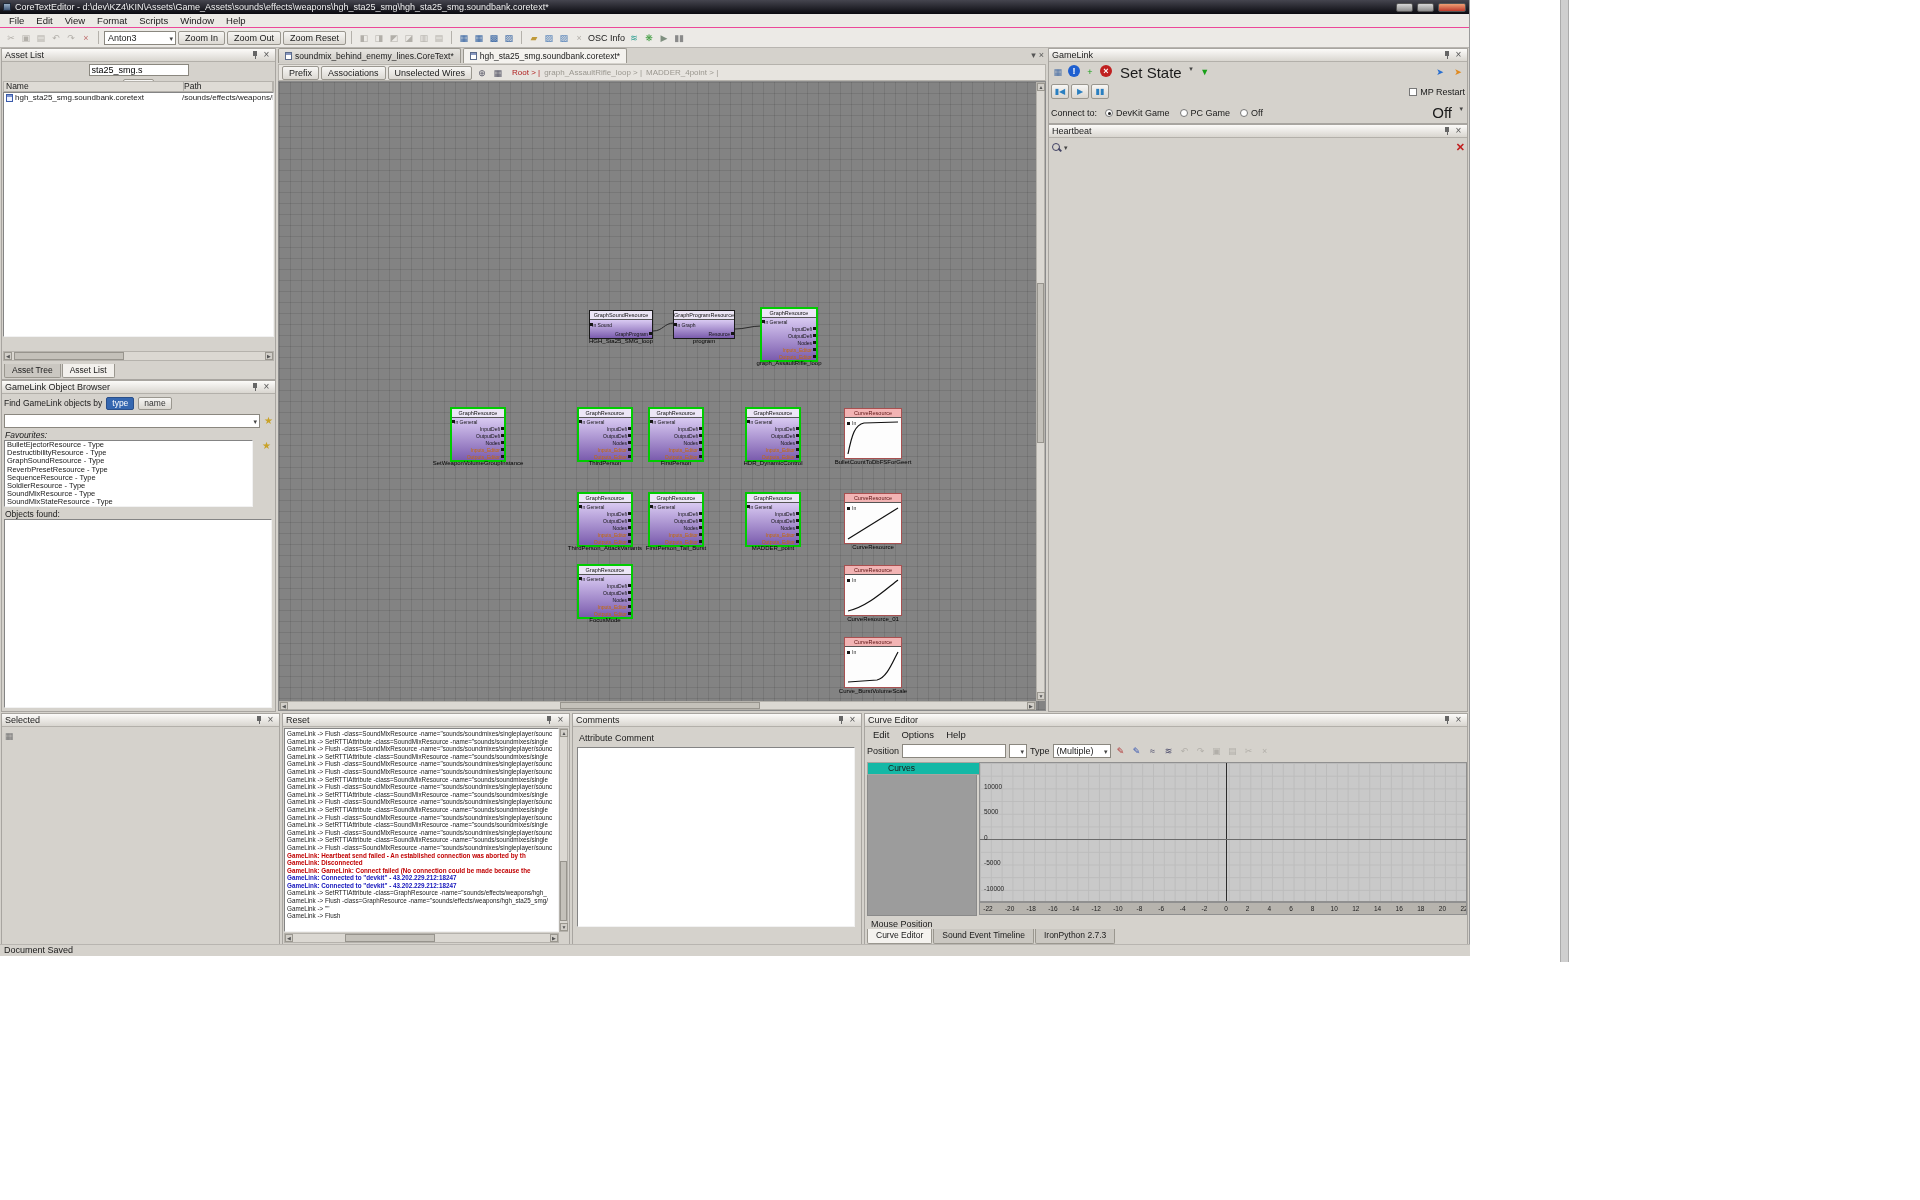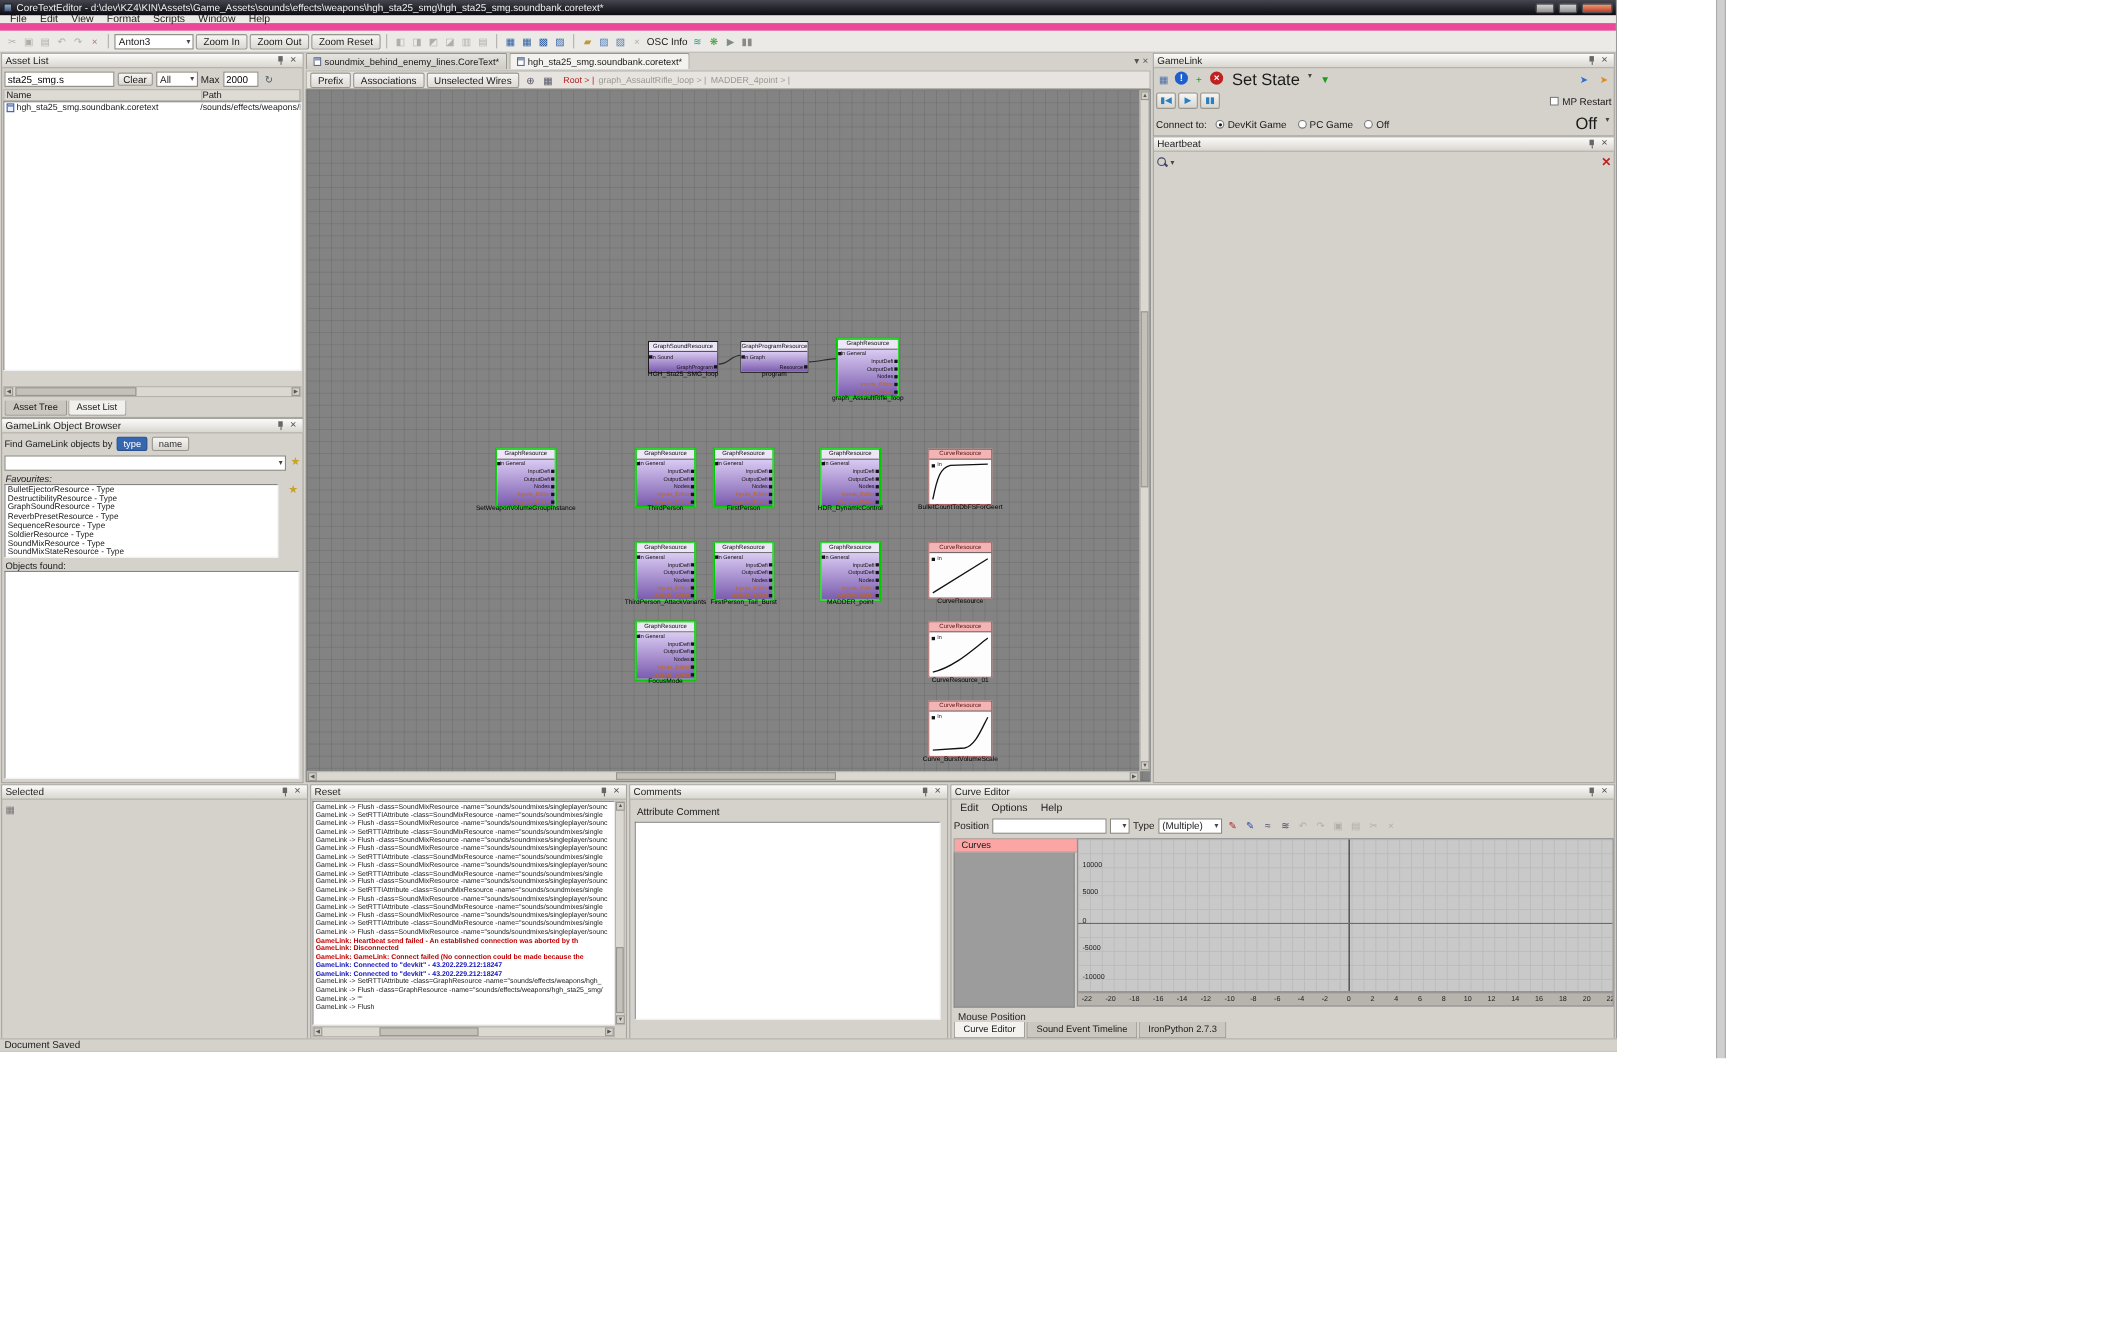--- a/index.html
+++ b/index.html
@@ -5,21 +5,21 @@
   *{margin:0;padding:0;box-sizing:border-box;}
   html,body{width:1920px;height:1200px;}
   body{position:relative;background:#fff;font-family:"Liberation Sans",sans-serif;color:#1a1a1a;overflow:hidden;}
   .app{position:absolute;left:0;top:0;width:1470px;height:956px;background:#d5d2cc;font-size:10px;border-right:1px solid #9a9a9a;border-bottom:1px solid #9a9a9a;}
   
   .titlebar{position:absolute;left:0;top:0;right:0;height:14px;background:linear-gradient(#45454f,#0a0a10);display:flex;align-items:center;gap:4px;padding:0 3px;color:#f0f0f0;font-size:9px;white-space:nowrap;}
   .appico{width:8px;height:8px;background:linear-gradient(#9ab0c8,#41597a);border:1px solid #202a3a;flex:none;}
   .title-text{flex:1;overflow:hidden;}
   .winbtn{width:17px;height:9px;border:1px solid #555;border-radius:2px;background:linear-gradient(#d6d6d6,#8f8f8f);flex:none;}
   .winbtn.close{background:linear-gradient(#ef9f75,#bf3a2b);width:28px;}
-  .menubar{position:absolute;left:0;top:14px;right:0;height:14px;background:#eceae6;border-bottom:7px solid #ec4899;display:flex;align-items:center;padding:0 3px;}
+  .menubar{position:absolute;left:0;top:14px;right:0;height:14px;background:#eceae6;border-bottom:1px solid #ec4899;display:flex;align-items:center;padding:0 3px;}
   .mitem{padding:0 6px;font-size:9.5px;white-space:nowrap;}
   .toolbar{position:absolute;left:0;top:28px;right:0;height:20px;background:#eceae6;border-bottom:1px solid #b8b5b0;display:flex;align-items:center;padding:0 4px;gap:2px;font-size:9.5px;white-space:nowrap;}
   .tbi{width:14px;height:14px;display:inline-flex;align-items:center;justify-content:center;font-size:9px;color:#4a5a6a;flex:none;}
   .tbi.dis{color:#b2afa9;}
   .tsep{width:1px;height:13px;background:#b4b1ab;margin:0 3px;flex:none;}
   .tbtn{border:1px solid #9a978f;background:linear-gradient(#f7f6f4,#dcd9d3);border-radius:2px;padding:1px 6px;font-size:9px;flex:none;}
   .combo{position:relative;border:1px solid #8a877f;background:#fff;padding:0 13px 0 3px;font-size:9px;height:14px;line-height:12px;white-space:nowrap;}
   .combo::after{content:"▾";position:absolute;right:2px;top:1px;font-size:7px;color:#444;}
   .statusbar{position:absolute;left:0;top:944px;width:1470px;height:12px;background:#d5d2cc;border-top:1px solid #b8b5b0;font-size:9px;line-height:11px;padding:0 4px;}
   
@@ -32,21 +32,21 @@
   .x-icon::after{content:"×";font-size:10px;color:#555;line-height:10px;}
   .sunken{background:#fff;border:1px solid;border-color:#848484 #f2f2f2 #f2f2f2 #848484;}
   .tinput{background:#fff;border:1px solid #8a877f;font-size:9px;padding:0 2px;height:14px;}
   .lbl{font-size:9px;white-space:nowrap;}
   .dim{color:#8f8c86;}
   
   .sb{position:absolute;background:#dbd8d2;border:1px solid #b5b2ac;}
   .sb .arr{position:absolute;width:8px;height:8px;background:#d2cfc9;border:1px solid #9a978f;font-size:5px;line-height:7px;text-align:center;color:#555;}
   .thumb{position:absolute;background:#c4c1ba;border:1px solid #97948d;}
   
-  .srow{position:absolute;left:1px;top:15px;right:1px;height:15px;display:flex;align-items:center;gap:3px;padding:0 1px;}
+  .srow{position:absolute;left:1px;top:15px;right:1px;height:15px;display:flex;align-items:center;gap:3px;padding:0 1px;flex-direction:column;}
   .thead{position:absolute;left:1px;top:32px;right:1px;height:11px;display:grid;grid-template-columns:178px 1fr;background:#dedbd5;border:1px solid #b5b2ac;font-size:8.5px;line-height:9px;padding-left:2px;}
   .thead span{border-right:1px solid #b5b2ac;}
   #asset-rows{position:absolute;left:1px;top:43px;right:1px;bottom:42px;overflow:hidden;}
   .arow{display:grid;grid-template-columns:11px 167px 1fr;font-size:8px;line-height:9px;align-items:center;white-space:nowrap;}
   .aico{width:7px;height:8px;background:#eef2ff;border:1px solid #3a5aaa;box-shadow:inset 0 2px #7a92cc;margin-left:2px;}
   .atabs{position:absolute;left:1px;bottom:1px;height:14px;display:flex;gap:1px;padding-left:1px;}
   .atab{border:1px solid #9a978f;border-top:none;background:#cac7c1;padding:0 7px;font-size:8.5px;line-height:12px;border-radius:0 0 2px 2px;}
   .atab.active{background:#f2f0ec;}
   
   .pill{border:1px solid #5a78a8;border-radius:2px;padding:0 5px;font-size:8.5px;line-height:11px;}
@@ -103,21 +103,21 @@
   .lens::before{content:"";position:absolute;left:1px;top:1px;width:6px;height:6px;border:1.5px solid #446;border-radius:50%;}
   .lens::after{content:"";position:absolute;left:7px;top:7px;width:4px;height:1.5px;background:#446;transform:rotate(45deg);}
   
   #log{position:absolute;left:1px;top:14px;right:10px;bottom:12px;overflow:hidden;padding:1px 0 0 2px;}
   .lline{font-size:6.3px;line-height:7.6px;white-space:nowrap;}
   .lline.err{color:#c00000;font-weight:bold;}
   .lline.link{color:#1212bb;font-weight:bold;}
   
   #ce-menus{position:absolute;left:2px;top:14px;height:13px;display:flex;align-items:center;}
   #ce-tool{position:absolute;left:2px;top:28px;right:2px;height:17px;display:flex;align-items:center;gap:3px;white-space:nowrap;}
-  .curves-head{position:absolute;left:2px;top:48px;width:132px;height:13px;background:#fca5a5;border:1px solid #a8a5a0;font-size:8.5px;line-height:11px;padding-left:6px;}
+  .curves-head{position:absolute;left:2px;top:48px;width:132px;height:13px;background:#14b8a6;border:1px solid #a8a5a0;font-size:8.5px;line-height:11px;padding-left:20px;}
   .curves-body{position:absolute;left:2px;top:61px;width:110px;height:141px;background:#9c9c9c;border:1px solid #8a8a8a;border-top:none;}
   .cgrid{position:absolute;left:114px;top:48px;width:488px;height:140px;background-color:#c9c9c9;background-image:linear-gradient(#bcbcbc 1px,transparent 1px),linear-gradient(90deg,#bcbcbc 1px,transparent 1px);background-size:10.82px 12.7px;border:1px solid #909090;overflow:hidden;}
   .vzero{position:absolute;left:246px;top:0;width:1px;height:100%;background:#2a2a2a;}
   .hzero{position:absolute;left:0;top:76px;width:100%;height:1px;background:#6a6a6a;}
   .ylab{position:absolute;left:4px;font-size:6.5px;color:#222;line-height:7px;}
   .ruler{position:absolute;left:114px;top:188px;width:488px;height:13px;background:#b7b4ae;border:1px solid #909090;font-size:6.5px;color:#222;overflow:hidden;}
   .rtick{position:absolute;transform:translateX(-50%);top:2px;}
   .btabs{position:absolute;left:2px;top:215px;height:15px;display:flex;gap:1px;}
   .btab{border:1px solid #9a978f;border-top:none;background:#cac7c1;padding:0 8px;font-size:8.5px;line-height:13px;border-radius:0 0 2px 2px;white-space:nowrap;}
   .btab.active{background:#f4f2ee;}

